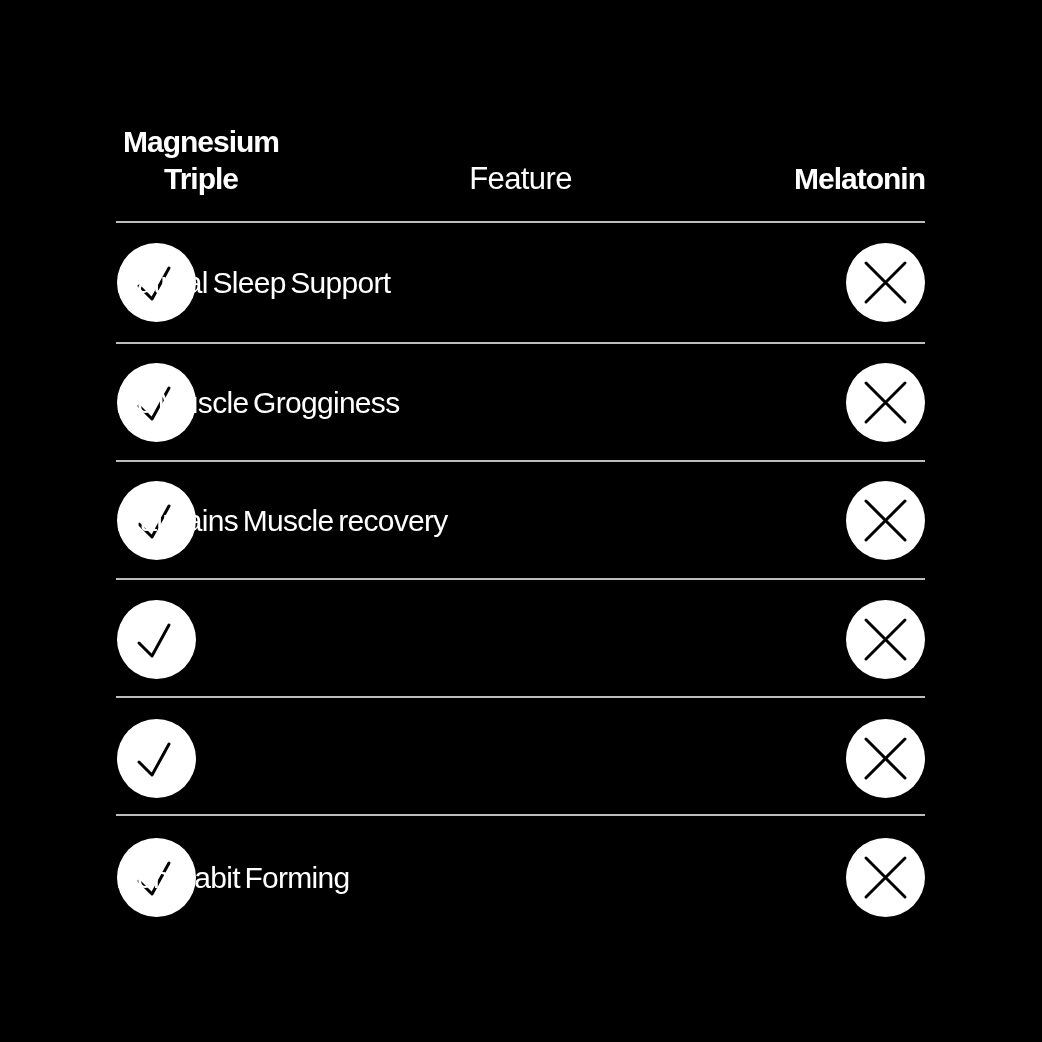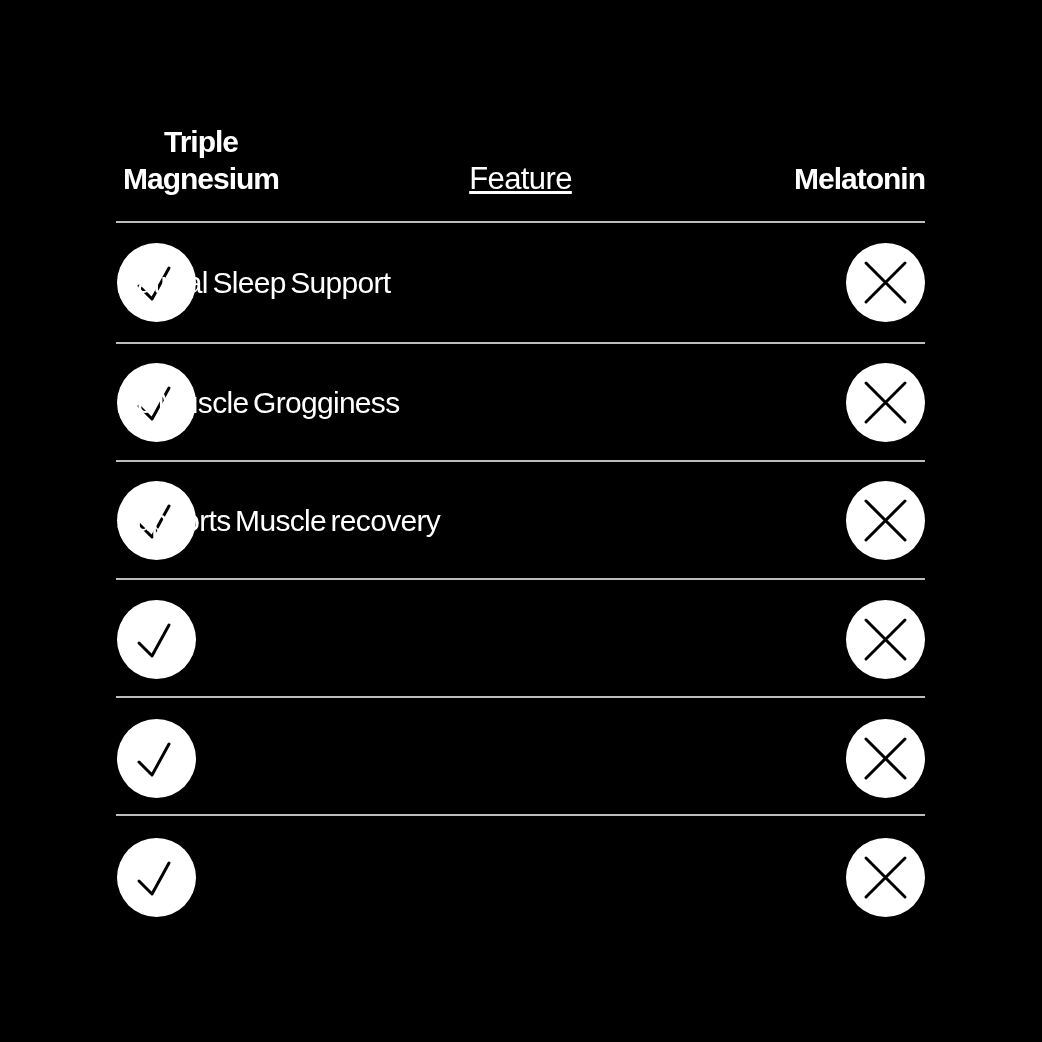--- a/index.html
+++ b/index.html
@@ -9,21 +9,21 @@
   }
   .table { position: absolute; left: 116px; top: 0; width: 809px; height: 1042px; }
   .head { position: absolute; top: 120px; left: 0; width: 809px; height: 101px; }
   .h-left {
     position: absolute; left: 0; width: 170px; bottom: 24px;
     font-weight: bold; font-size: 30px; line-height: 37px; text-align: center;
     letter-spacing: -1px;
   }
   .h-mid {
     position: absolute; left: 0; right: 0; bottom: 24px;
-    font-size: 31px; line-height: 37px; text-align: center; letter-spacing: -0.6px; text-decoration: underline;
+    font-size: 31px; line-height: 37px; text-align: center; letter-spacing: -0.6px;
   }
   .h-right {
     position: absolute; right: 0; bottom: 24px;
     font-weight: bold; font-size: 30px; line-height: 37px; text-align: right;
     letter-spacing: -1px;
   }
   .divider { position: absolute; left: 0; width: 809px; height: 2px; background: #bdbdbd; }
   .row { position: absolute; left: 0; width: 809px; height: 119px; }
   .circle {
     position: absolute; top: 50%; width: 79px; height: 79px; margin-top: -40px;
@@ -37,22 +37,22 @@
     text-align: left; font-size: 30px; line-height: 38px; letter-spacing: -0.7px;
     word-spacing: -3px;
   }
 </style>
 </head>
 <body>
 
 <div class="table">
   <div class="head">
     <div class="h-left">
+      <div>Magnesium</div>
       <div>Triple</div>
-      <div>Magnesium</div>
     </div>
     <div class="h-mid">Feature</div>
     <div class="h-right">Melatonin</div>
   </div>
 
   <div class="divider" style="top:221px"></div>
 
   <div class="row" style="top:223px">
     <div class="circle left">
       <svg viewBox="0 0 79 79">
@@ -82,21 +82,21 @@
     </div>
   </div>
   <div class="divider" style="top:460px"></div>
 
   <div class="row" style="top:461px">
     <div class="circle left">
       <svg viewBox="0 0 79 79">
           <path d="M22 43 L35 56 L52 25" fill="none" stroke="#000" stroke-width="3" stroke-linecap="round" stroke-linejoin="round"></path>
         </svg>
     </div>
-    <div class="feature">Supports Muscle recovery</div>
+    <div class="feature">Maintains Muscle recovery</div>
     <div class="circle right">
       <svg viewBox="0 0 79 79">
           <path d="M20 20 L59 59 M59 20 L20 59" fill="none" stroke="#000" stroke-width="3" stroke-linecap="round"></path>
         </svg>
     </div>
   </div>
   <div class="divider" style="top:578px"></div>
 
   <div class="row" style="top:580px">
     <div class="circle left">
@@ -125,19 +125,20 @@
     </div>
   </div>
   <div class="divider" style="top:814px"></div>
 
   <div class="row" style="top:818px">
     <div class="circle left">
       <svg viewBox="0 0 79 79">
           <path d="M22 43 L35 56 L52 25" fill="none" stroke="#000" stroke-width="3" stroke-linecap="round" stroke-linejoin="round"></path>
         </svg>
     </div>
+    <div class="feature">Non-habit Forming</div>
     <div class="circle right">
       <svg viewBox="0 0 79 79">
           <path d="M20 20 L59 59 M59 20 L20 59" fill="none" stroke="#000" stroke-width="3" stroke-linecap="round"></path>
         </svg>
     </div>
   </div>
 </div>
 
 </body></html>

